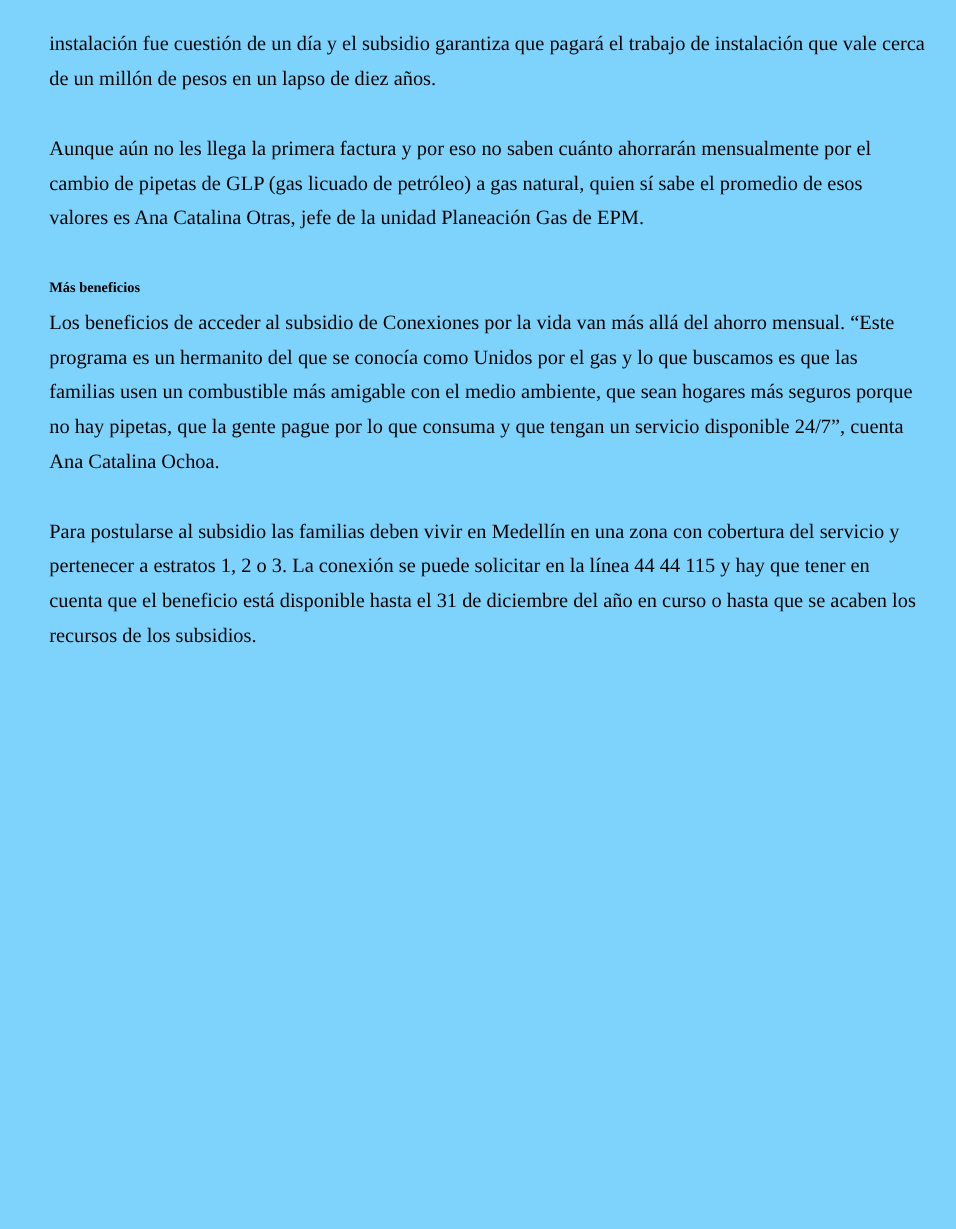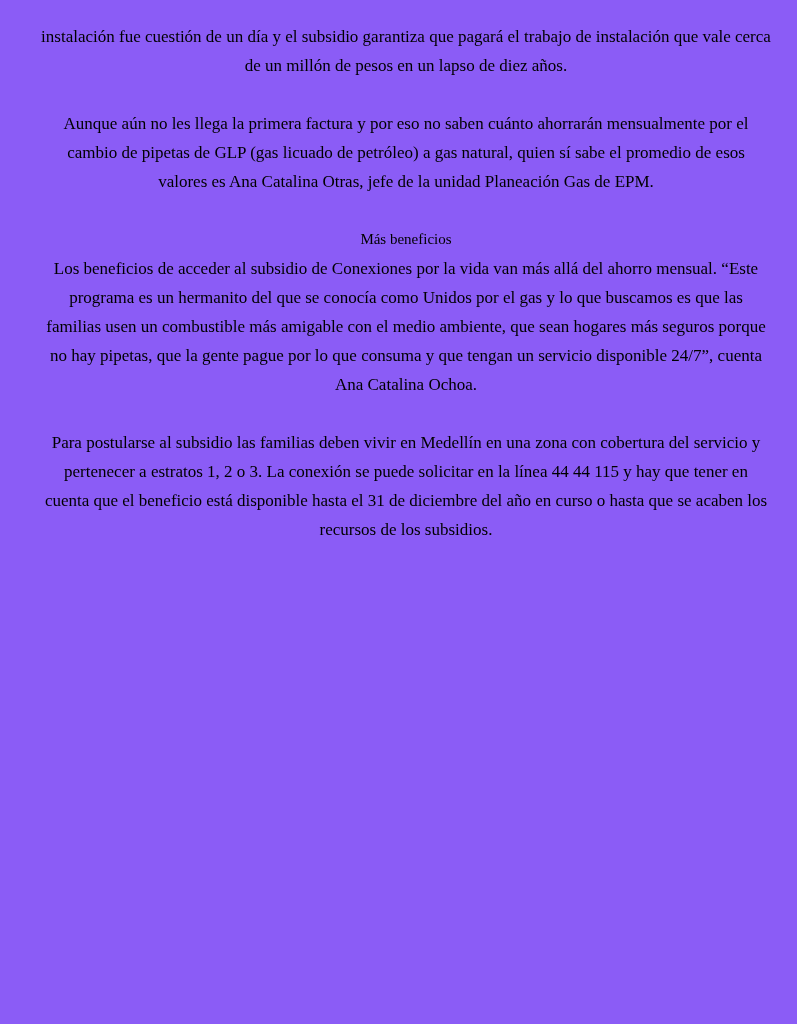--- a/index.html
+++ b/index.html
@@ -14,31 +14,30 @@
   }
   .page {
     box-sizing: border-box;
     width: 797px;
     height: 1024px;
     padding: 22px 26px 0 41px;
     font-family: "Liberation Serif", "DejaVu Serif", serif;
     font-size: 17px;
     line-height: 29px;
     color: #000000;
-    background: #8b5cf6;
-    text-align: center;
+    background: #7dd3fc;
   }
   .page p {
     margin: 0 0 29px 0;
   }
   .page h2 {
     margin: 0;
-    font-size: 15px;
+    font-size: 12px;
     line-height: 29px;
-    font-weight: normal;
+    font-weight: bold;
   }
 </style>
 </head>
 <body>
 
 <div class="page" id="doc">
     <p>instalación fue cuestión de un día y el subsidio garantiza que pagará el trabajo de instalación que vale cerca de un millón de pesos en un lapso de diez años.</p>
     <p>Aunque aún no les llega la primera factura y por eso no saben cuánto ahorrarán mensualmente por el cambio de pipetas de GLP (gas licuado de petróleo) a gas natural, quien sí sabe el promedio de esos valores es Ana Catalina Otras, jefe de la unidad Planeación Gas de EPM.</p>
     <h2>Más beneficios</h2>
     <p>Los beneficios de acceder al subsidio de Conexiones por la vida van más allá del ahorro mensual. “Este programa es un hermanito del que se conocía como Unidos por el gas y lo que buscamos es que las familias usen un combustible más amigable con el medio ambiente, que sean hogares más seguros porque no hay pipetas, que la gente pague por lo que consuma y que tengan un servicio disponible 24/7”, cuenta Ana Catalina Ochoa.</p>

